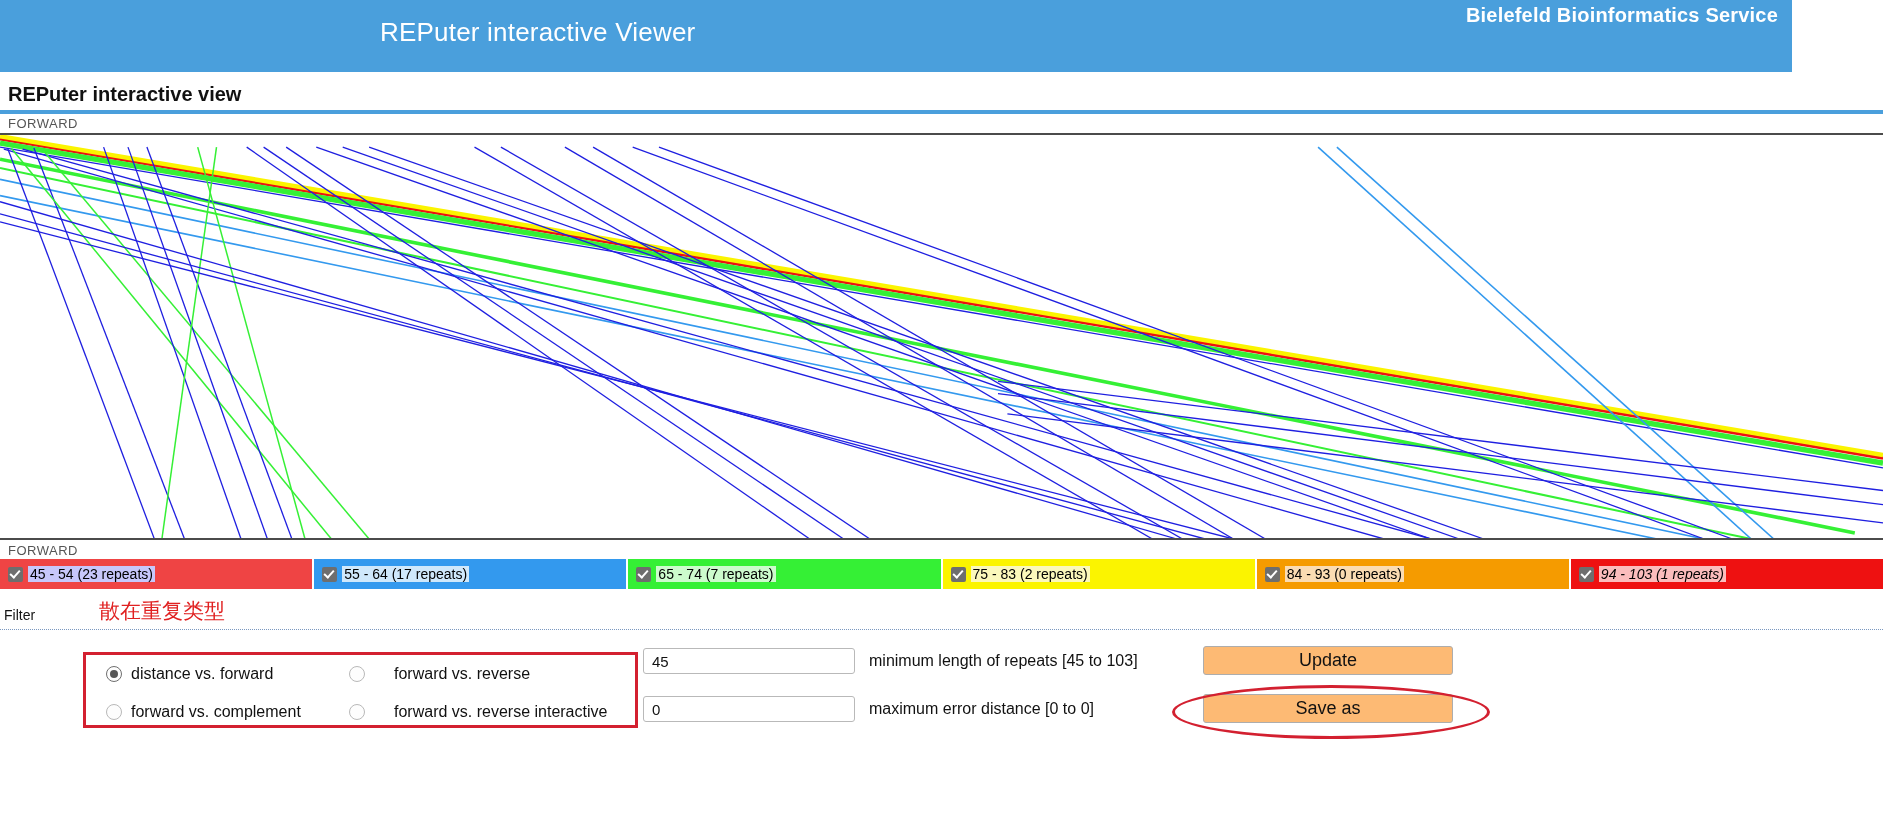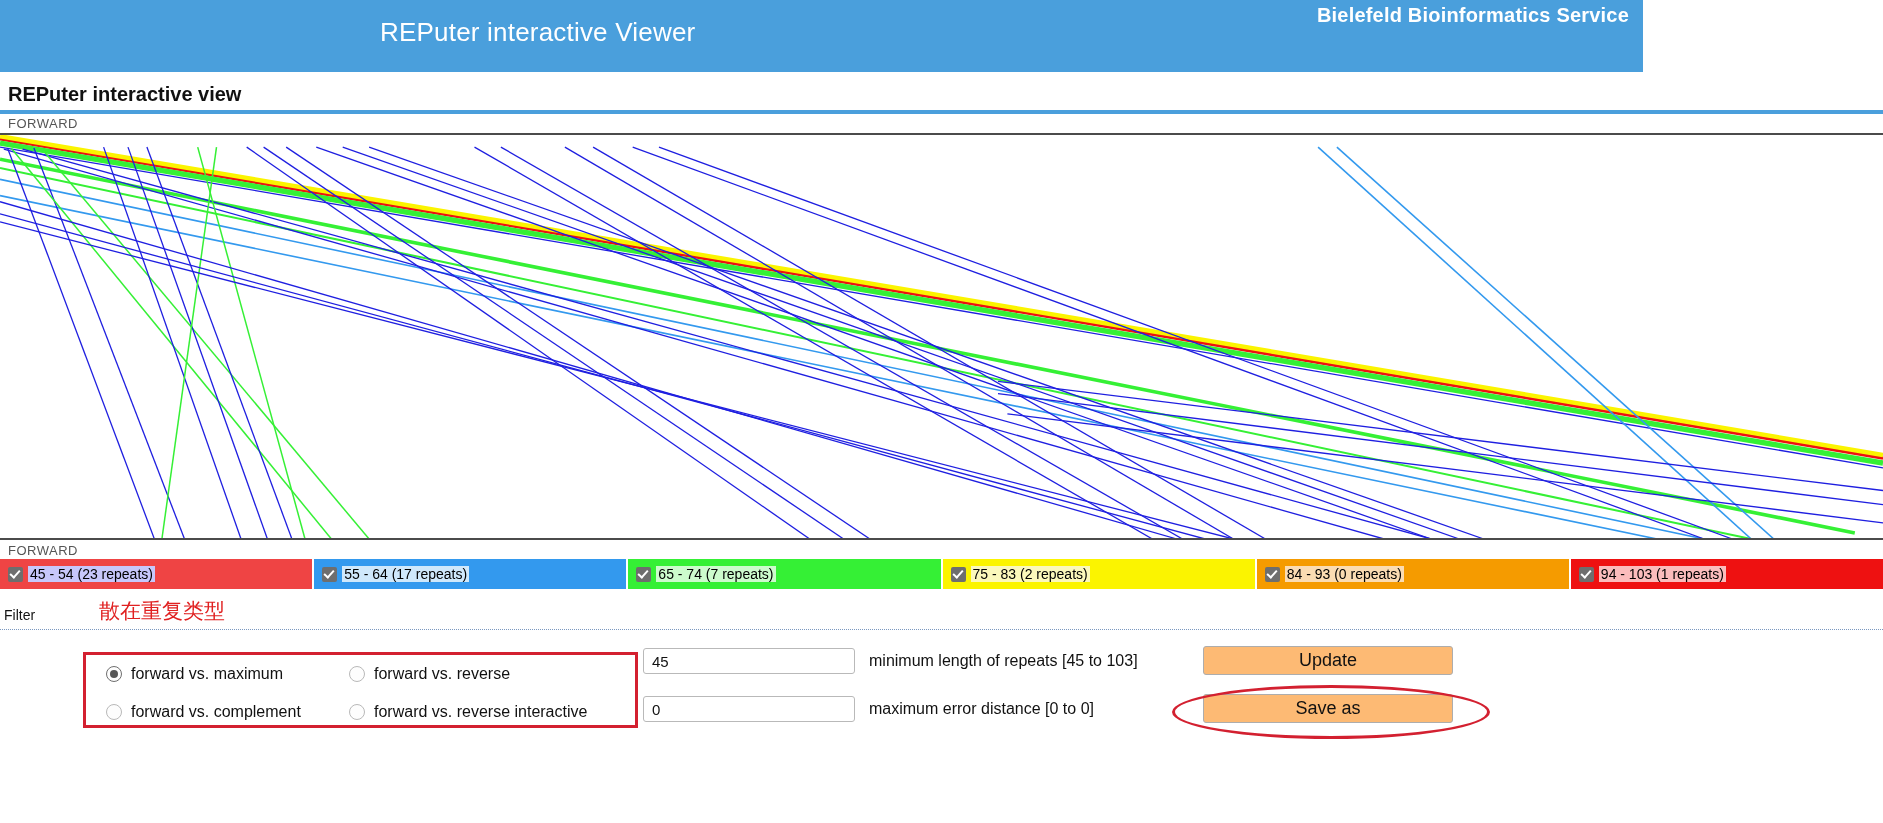--- a/index.html
+++ b/index.html
@@ -12,21 +12,21 @@
     width: 1883px;
     height: 823px;
     overflow: hidden;
     font-family: "Liberation Sans", sans-serif;
     color: #000;
   }
 
   
   .banner {
     position: relative;
-    width: 1643px;
+    width: 1792px;
     height: 72px;
     background: #4a9fdc;
     overflow: hidden;
   }
   .banner-title {
     position: absolute;
     left: 380px;
     top: 17px;
     font-size: 26px;
     color: #ffffff;
@@ -195,21 +195,21 @@
     width: 555px;
     height: 76px;
   }
   .radio-item {
     position: absolute;
     display: flex;
     align-items: center;
     white-space: nowrap;
   }
   .radio-item.c0 { left: 20px; }
-  .radio-item.c1 { left: 263px; }
+  .radio-item.c1 { left: 263px; gap: 20px; }
   .radio-item.r0 { top: 10px; }
   .radio-item.r1 { top: 48px; }
   .radio-dot {
     width: 14px;
     height: 14px;
     border-radius: 50%;
     border: 1px solid #b9b9b9;
     background: #fdfdfd;
     margin-right: 9px;
     position: relative;
@@ -361,36 +361,36 @@
       <span class="legend-text" style="background: rgb(205, 251, 205);">65 - 74 (7 repeats)</span>
     </div>
     <div class="legend-seg" style="background: rgb(251, 244, 0);">
       <span class="legend-check"></span>
       <span class="legend-text" style="background: rgb(251, 248, 187);">75 - 83 (2 repeats)</span>
     </div>
     <div class="legend-seg" style="background: rgb(245, 155, 0);">
       <span class="legend-check"></span>
       <span class="legend-text" style="background: rgb(251, 220, 178);">84 - 93 (0 repeats)</span>
     </div>
-    <div class="legend-seg" style="background: rgb(238, 17, 17);">
+    <div class="legend-seg" style="background: rgb(238, 17, 17); font-style: italic;">
       <span class="legend-check"></span>
       <span class="legend-text" style="background: rgb(251, 188, 188);">94 - 103 (1 repeats)</span>
     </div>
   </div>
 
 <div class="filter-area">
   <div class="filter-label">Filter</div>
   <div class="divider"></div>
   <div class="cn-note type">散在重复类型</div>
 
   <div class="radio-box">
     <div class="radio-grid" id="radio-grid">
         <div class="radio-item r0 c0">
           <span class="radio-dot on"></span>
-          <span class="radio-text">forward vs. maximum</span>
+          <span class="radio-text">distance vs. forward</span>
         </div>
         <div class="radio-item r0 c1">
           <span class="radio-dot"></span>
           <span class="radio-text">forward vs. reverse</span>
         </div>
         <div class="radio-item r1 c0">
           <span class="radio-dot"></span>
           <span class="radio-text">forward vs. complement</span>
         </div>
         <div class="radio-item r1 c1">

